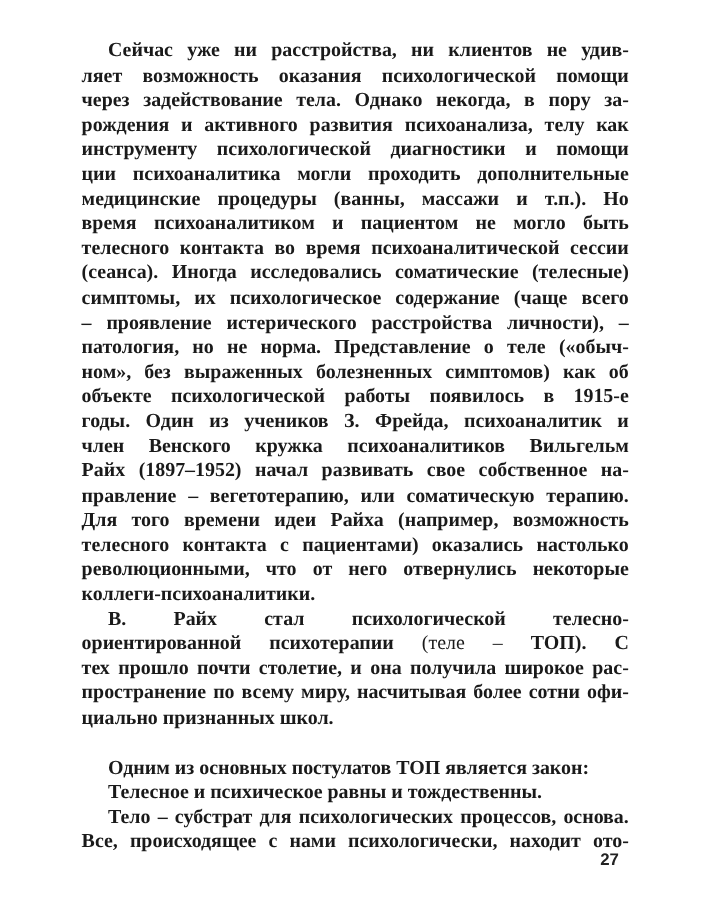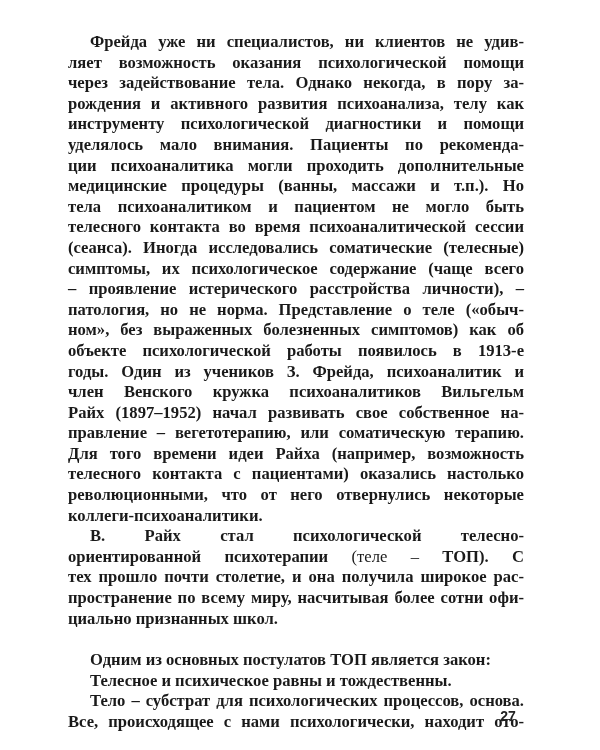--- a/index.html
+++ b/index.html
@@ -18,36 +18,35 @@
   .pagenum {
     position: absolute; left: 490px; top: 708px; width: 36px; text-align: center;
     font-family: "Liberation Sans", "DejaVu Sans", sans-serif; font-weight: bold; font-size: 14px; color: #222;
   }
 </style>
 </head>
 <body>
 
 <div class="page">
   <div>
-    <span class="line indent">Фрейда уже ни специалистов, ни клиентов не удив-</span>
+    <span class="line indent">Сейчас уже ни расстройства, ни клиентов не удив-</span>
     <span class="line">ляет возможность оказания психологической помощи</span>
     <span class="line">через задействование тела. Однако некогда, в пору за-</span>
     <span class="line">рождения и активного развития психоанализа, телу как</span>
     <span class="line">инструменту психологической диагностики и помощи</span>
-    <span class="line">уделялось мало внимания. Пациенты по рекоменда-</span>
     <span class="line">ции психоаналитика могли проходить дополнительные</span>
     <span class="line">медицинские процедуры (ванны, массажи и т.п.). Но</span>
-    <span class="line">тела психоаналитиком и пациентом не могло быть</span>
+    <span class="line">время психоаналитиком и пациентом не могло быть</span>
     <span class="line">телесного контакта во время психоаналитической сессии</span>
     <span class="line">(сеанса). Иногда исследовались соматические (телесные)</span>
     <span class="line">симптомы, их психологическое содержание (чаще всего</span>
     <span class="line">– проявление истерического расстройства личности), –</span>
     <span class="line">патология, но не норма. Представление о теле («обыч-</span>
     <span class="line">ном», без выраженных болезненных симптомов) как об</span>
-    <span class="line">объекте психологической работы появилось в 1913-е</span>
+    <span class="line">объекте психологической работы появилось в 1915-е</span>
     <span class="line">годы. Один из учеников З. Фрейда, психоаналитик и</span>
     <span class="line"><span>член Венского кружка психоаналитиков </span><span class="it">Вильгельм</span></span>
     <span class="line"><span class="it">Райх</span><span> (1897–1952) начал развивать свое собственное на-</span></span>
     <span class="line">правление – вегетотерапию, или соматическую терапию.</span>
     <span class="line">Для того времени идеи Райха (например, возможность</span>
     <span class="line">телесного контакта с пациентами) оказались настолько</span>
     <span class="line">революционными, что от него отвернулись некоторые</span>
     <span class="line last">коллеги-психоаналитики.</span>
   </div>
 

